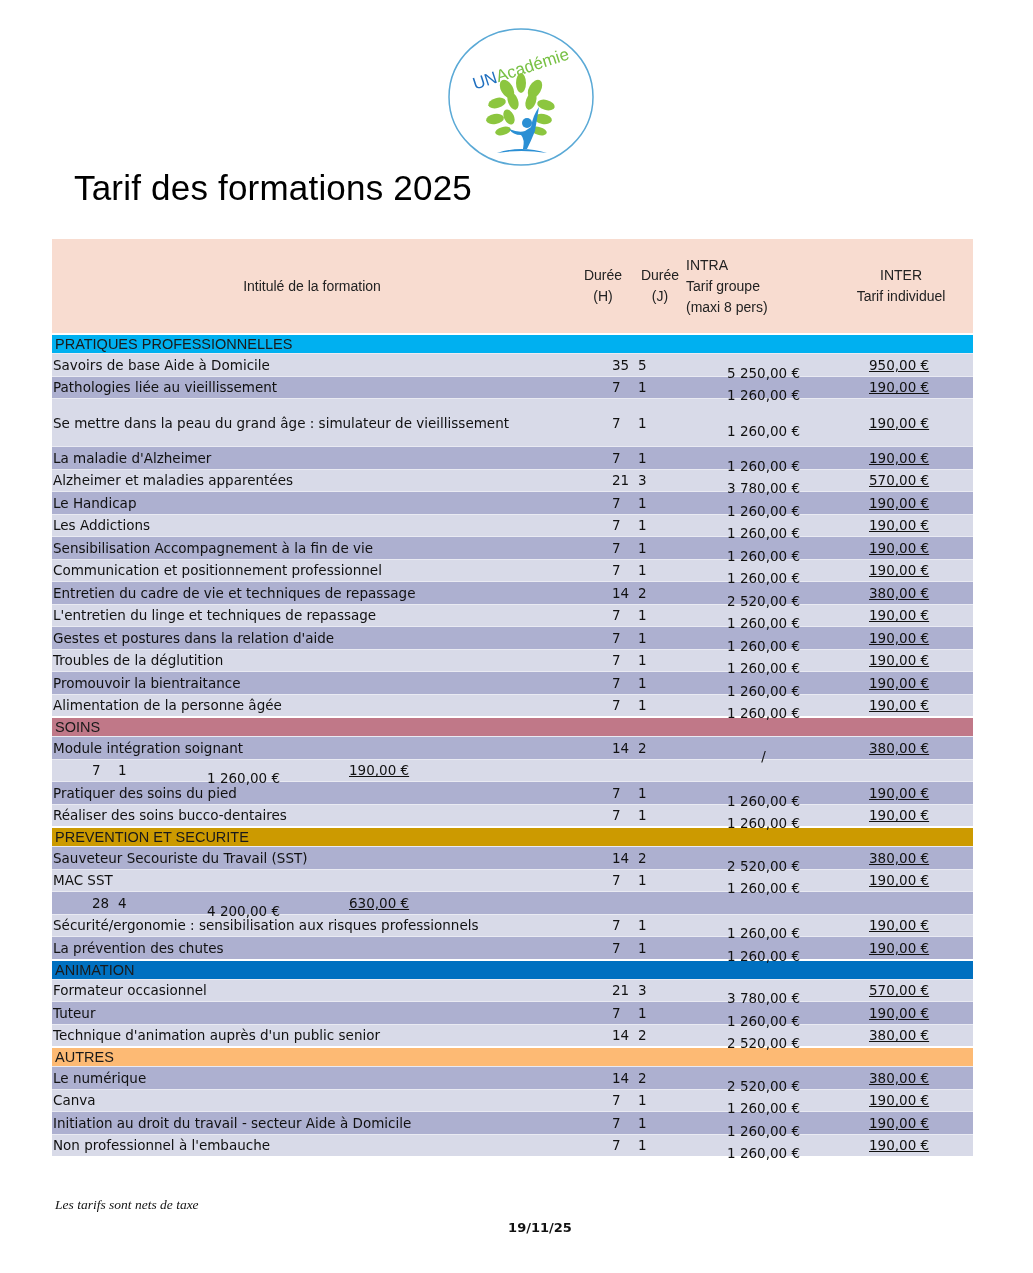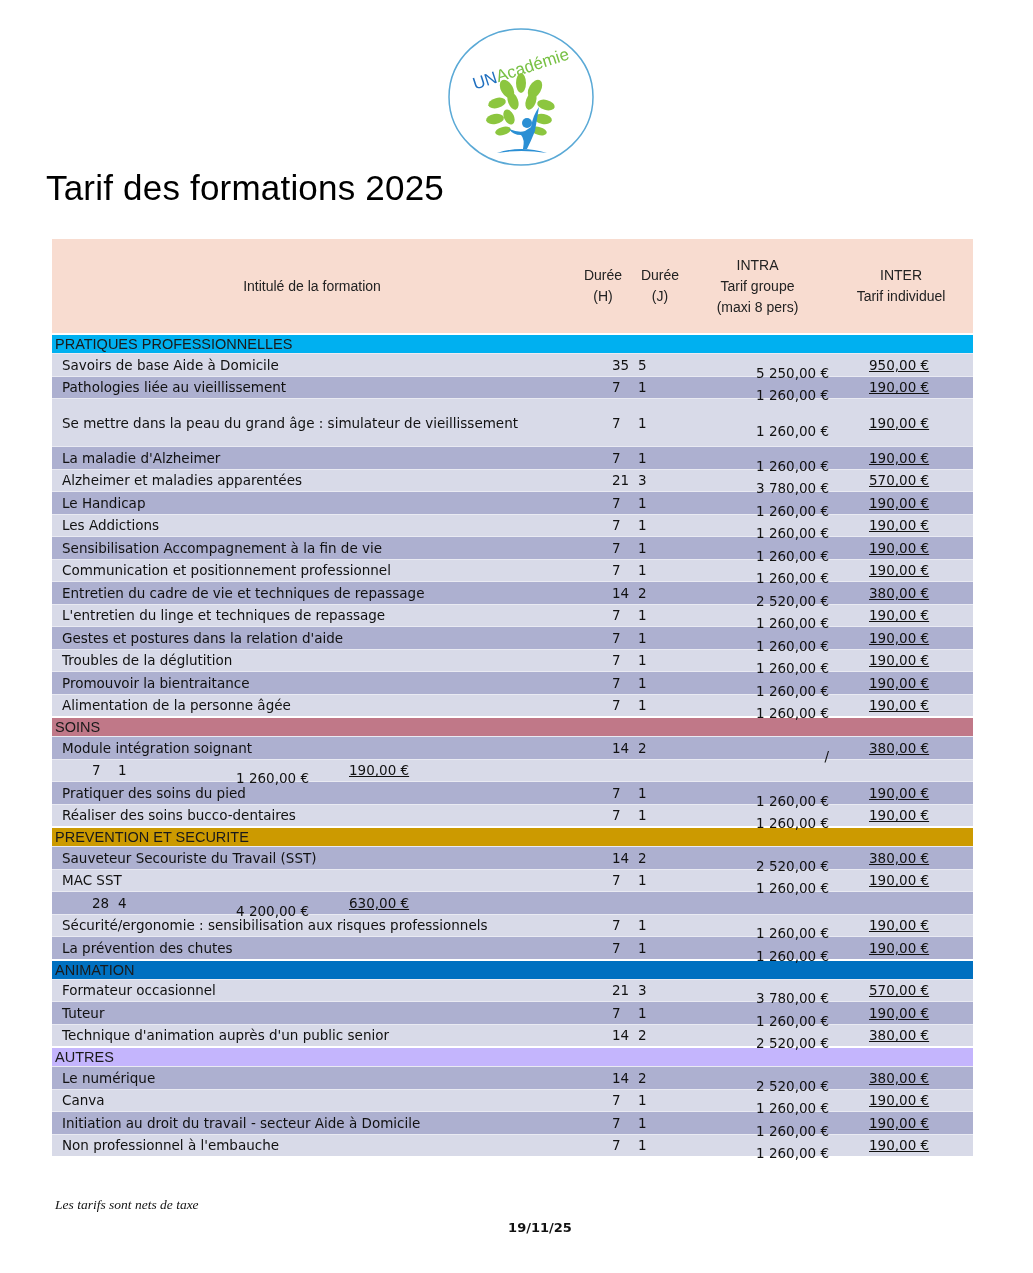--- a/index.html
+++ b/index.html
@@ -5,56 +5,56 @@
     html, body { margin: 0; padding: 0; background: #ffffff; }
     body {
       width: 1033px; height: 1273px; position: relative; overflow: hidden;
       font-family: "Liberation Sans", sans-serif; color: #111;
     }
     .logo {
       position: absolute; left: 447px; top: 27px; width: 148px; height: 140px;
     }
     .logo svg { width: 100%; height: 100%; display: block; }
     .title {
-      position: absolute; left: 46px; top: 168px; font-size: 35px; color: #000;
+      position: absolute; left: 74px; top: 168px; font-size: 35px; color: #000;
       font-family: "Liberation Sans", sans-serif; letter-spacing: 0.2px;
     }
     .tbl {
       position: absolute; left: 52px; top: 239px; width: 921px;
       font-family: "DejaVu Sans", sans-serif; font-size: 13.5px;
     }
     .hdr {
       height: 94px; background: #f8dcd0; display: flex; align-items: center;
       font-family: "Liberation Sans", sans-serif; font-size: 14px; color: #222;
     }
     .hdr .c, .row .c { box-sizing: border-box; }
     .c-name { width: 520px; }
     .c-h { width: 62px; text-align: center; }
     .c-j { width: 52px; text-align: center; }
-    .c-intra { width: 143px; text-align: center; }
+    .c-intra { width: 143px; }
     .c-inter { width: 144px; text-align: center; }
     .hdr .c-name { text-align: center; }
     .hdr .c { line-height: 21px; }
     .hdr .c span { display: block; }
     .cat {
       height: 20px; display: flex; align-items: center; padding-left: 3px;
       font-family: "Liberation Sans", sans-serif; font-size: 14.5px; color: #1a1a1a;
       border-top: 2px solid #fff; box-sizing: border-box;
     }
     .row {
       display: flex; align-items: center; height: 22.5px; color: #111;
       border-top: 1px solid #e9eaf2; box-sizing: border-box;
     }
     .row.tall { height: 48px; }
     .row.odd { background: #d8dae8; }
     .row.even { background: #adb0d0; }
-    .row .c-name { padding-left: 10px; white-space: nowrap; }
+    .row .c-name { padding-left: 1px; white-space: nowrap; }
     .row .c-h { padding-left: 40px; text-align: left; }
     .row .c-j { padding-left: 4px; text-align: left; }
-    .row .c-intra { padding-left: 12px; text-align: right; margin-top: 16px; }
+    .row .c-intra { padding-left: 12px; text-align: center; margin-top: 16px; }
     .row .c-inter { padding-left: 40px; text-align: left; text-decoration: underline; }
     .note {
       position: absolute; left: 55px; top: 1197px; font-style: italic;
       font-family: Liberation Serif, serif; font-size: 13.5px; color: #111;
     }
     .date {
       position: absolute; left: 0; width: 1080px; text-align: center; top: 1220px;
       font-family: "DejaVu Sans", sans-serif; font-size: 13px; font-weight: bold; color: #111;
     }
   </style>
@@ -297,21 +297,21 @@
         <div class="c c-intra">1 260,00 €</div>
         <div class="c c-inter">190,00 €</div>
       </div>
       <div class="row odd">
         <div class="c c-name">Technique d'animation auprès d'un public senior</div>
         <div class="c c-h">14</div>
         <div class="c c-j">2</div>
         <div class="c c-intra">2 520,00 €</div>
         <div class="c c-inter">380,00 €</div>
       </div>
-      <div class="cat" style="background: #c4b5fd;">AUTRES</div>
+      <div class="cat" style="background: #fdba74;">AUTRES</div>
       <div class="row even">
         <div class="c c-name">Le numérique</div>
         <div class="c c-h">14</div>
         <div class="c c-j">2</div>
         <div class="c c-intra">2 520,00 €</div>
         <div class="c c-inter">380,00 €</div>
       </div>
       <div class="row odd">
         <div class="c c-name">Canva</div>
         <div class="c c-h">7</div>

